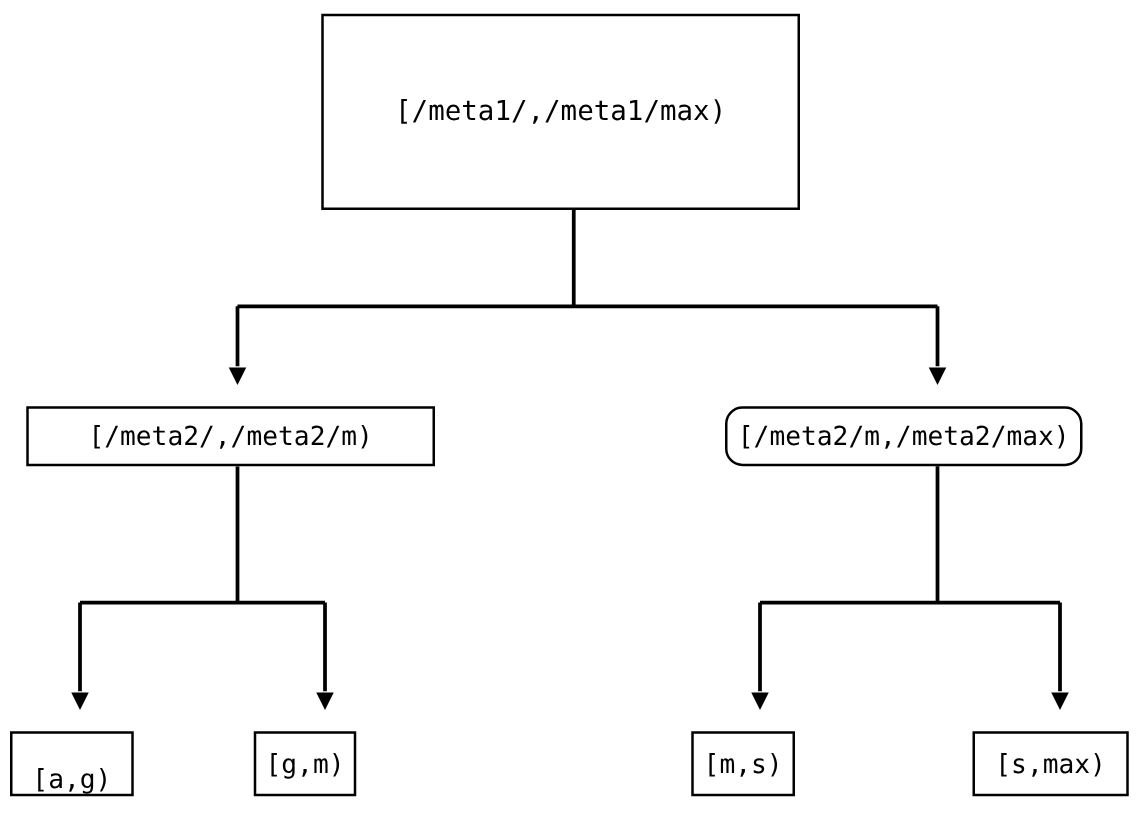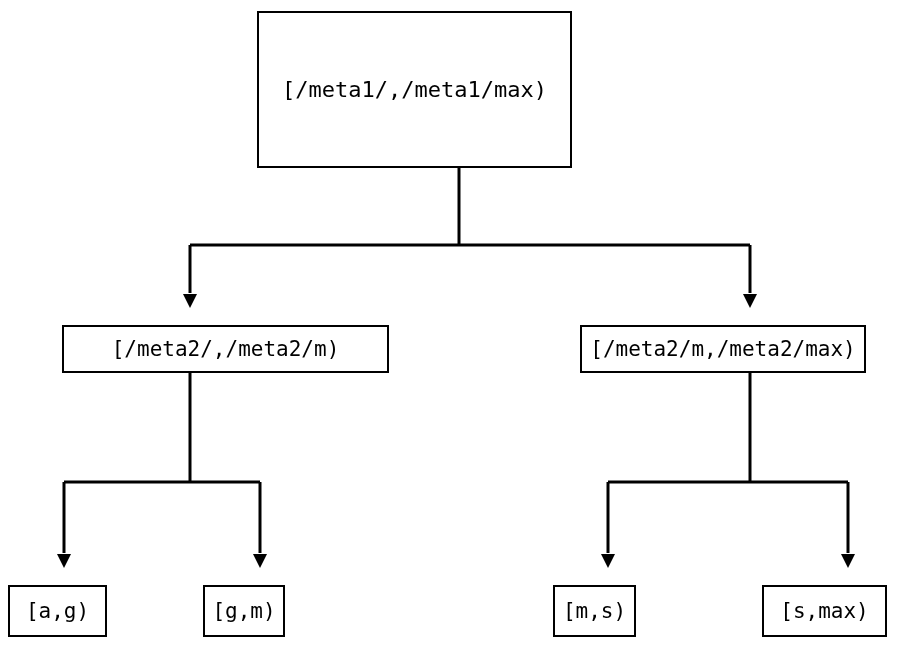--- a/index.html
+++ b/index.html
@@ -71,41 +71,41 @@
     <g>
       <path d="M 750 373 L 750 482" stroke="#000000" stroke-width="3" fill="none"></path>
       <path d="M 608 482 L 848 482" stroke="#000000" stroke-width="3" fill="none"></path>
       <path d="M 608 482 L 608 553" stroke="#000000" stroke-width="3" fill="none"></path>
       <path d="M 848 482 L 848 553" stroke="#000000" stroke-width="3" fill="none"></path>
       <polygon points="601,554 615,554 608,568" fill="#000000"></polygon>
       <polygon points="841,554 855,554 848,568" fill="#000000"></polygon>
     </g>
   </svg>
 
-  <div class="node-box node-root" style="left:257px; top:11px; width:315px; height:157px;">
+  <div class="node-box node-root" style="left:257px; top:11px; width:383px; height:157px;">
     <span class="node-label">[/meta1/,/meta1/max)</span>
   </div>
 
-  <div class="node-box node-level2" style="left:21px; top:325px; width:327px; height:48px;margin-left:41px;">
+  <div class="node-box node-level2" style="left:21px; top:325px; width:327px; height:48px;">
     <span class="node-label">[/meta2/,/meta2/m)</span>
   </div>
 
-  <div class="node-box node-level2" style="left:580px; top:325px; width:286px; height:48px;">
+  <div class="node-box node-level2" style="left:580px; top:325px; width:286px; height:48px;border-radius:14px;">
     <span class="node-label">[/meta2/m,/meta2/max)</span>
   </div>
 
-  <div class="node-box node-leaf" style="left:8px; top:585px; width:99px; height:52px;">
+  <div class="node-box node-leaf" style="left:8px; top:585px; width:99px; height:52px;align-items:flex-end;">
     <span class="node-label">[a,g)</span>
   </div>
 
   <div class="node-box node-leaf" style="left:203px; top:585px; width:82px; height:52px;">
     <span class="node-label">[g,m)</span>
   </div>
 
   <div class="node-box node-leaf" style="left:553px; top:585px; width:83px; height:52px;">
     <span class="node-label">[m,s)</span>
   </div>
 
-  <div class="node-box node-leaf" style="left:762px; top:585px; width:125px; height:52px;">
+  <div class="node-box node-leaf" style="left:778px; top:585px; width:125px; height:52px;">
     <span class="node-label">[s,max)</span>
   </div>
 
 </div>
 
 </body></html>

